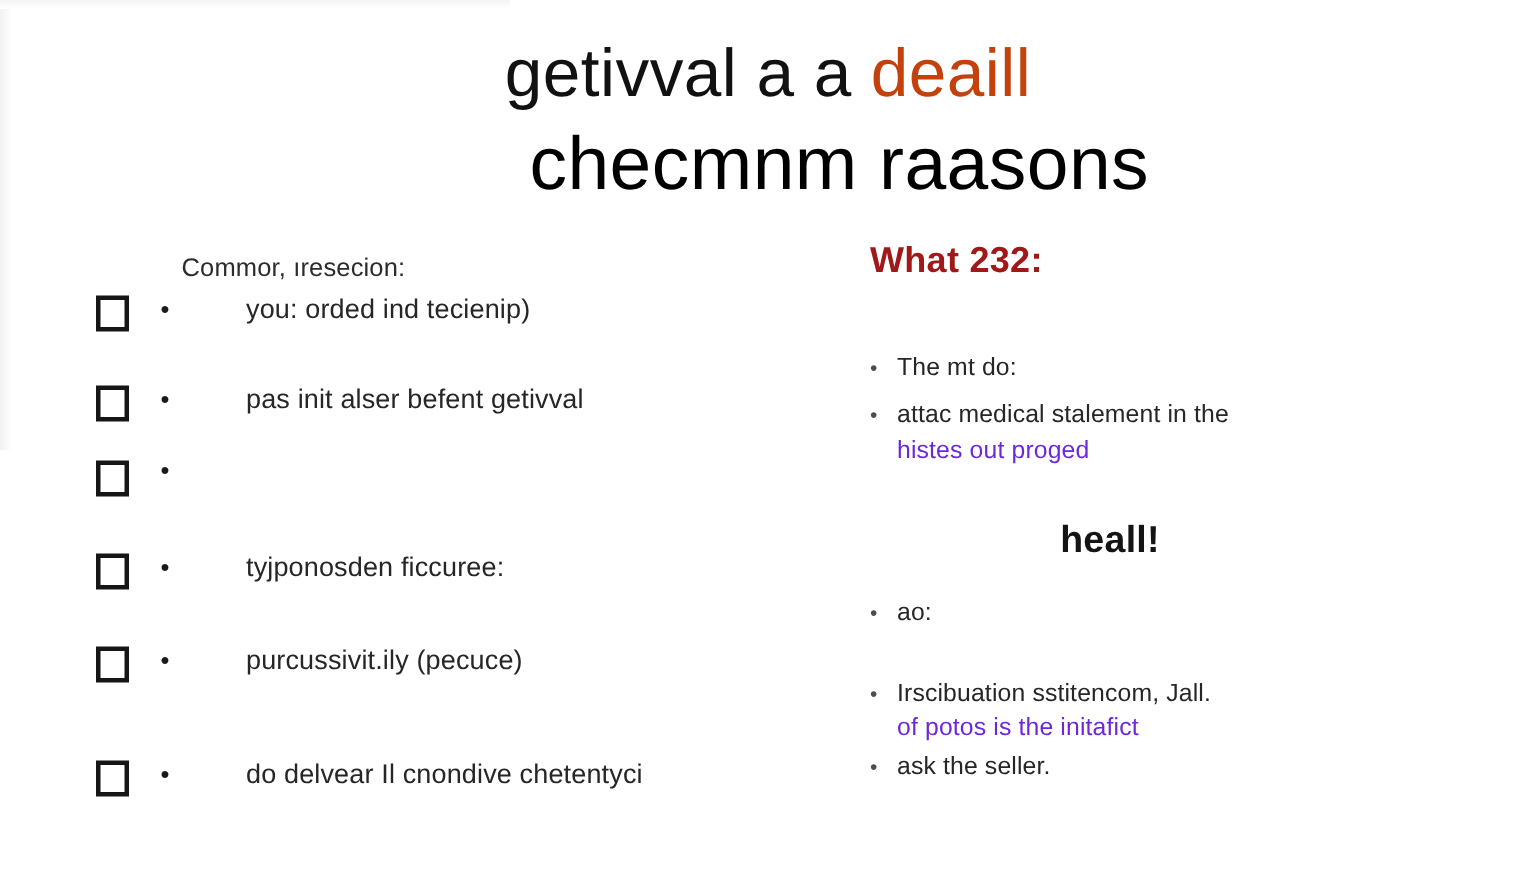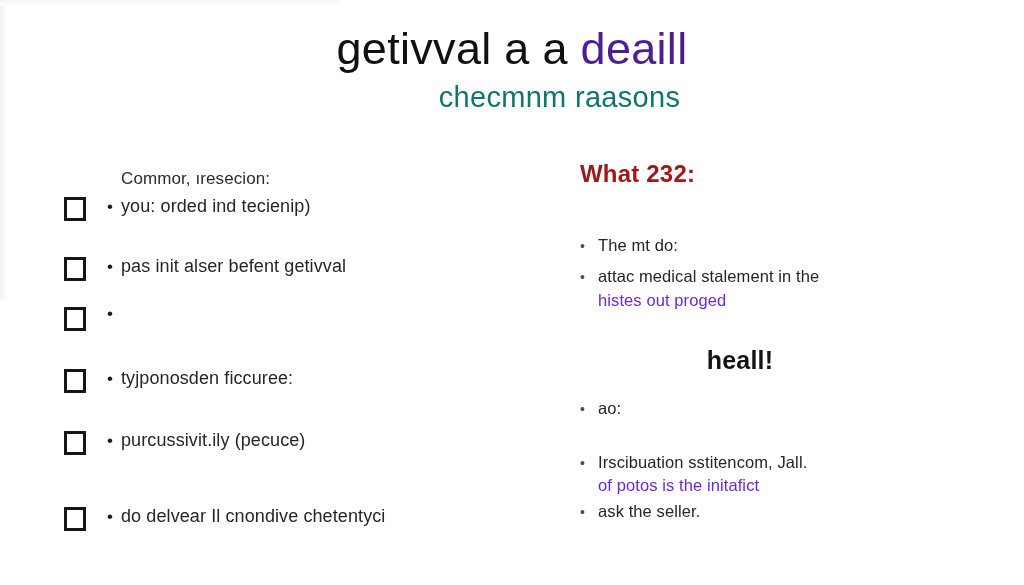--- a/index.html
+++ b/index.html
@@ -44,27 +44,27 @@
   }
   .title-line1 {
     font-size: 45px;
     font-weight: 400;
     color: #111111;
     letter-spacing: 0.3px;
     line-height: 1.18;
     white-space: nowrap;
   }
   .title-line1 .accent {
-    color: #4c1d95;
+    color: #c2410c;
     margin-top: 23px;
   }
   .title-line2 {
-    font-size: 29px;
+    font-size: 50px;
     font-weight: 400;
-    color: #0f766e;
+    color: #000000;
     letter-spacing: 0.3px;
     line-height: 1.18;
     margin-top: 5px;
     padding-left: 95px;
     white-space: nowrap;
   }
 
   
   .col-left {
     position: absolute;
@@ -125,20 +125,21 @@
     font-size: 17px;
     line-height: 1;
     color: #1a1a1a;
   }
   .check-text {
     font-size: 18px;
     color: #262626;
     line-height: 1.28;
     letter-spacing: 0.1px;
     white-space: nowrap;
+    margin-left: 43px;
   }
   .check-subline {
     font-size: 18px;
     color: #262626;
     line-height: 1.45;
     letter-spacing: 0.1px;
     padding-left: 140px;
     white-space: nowrap;
   }
 

